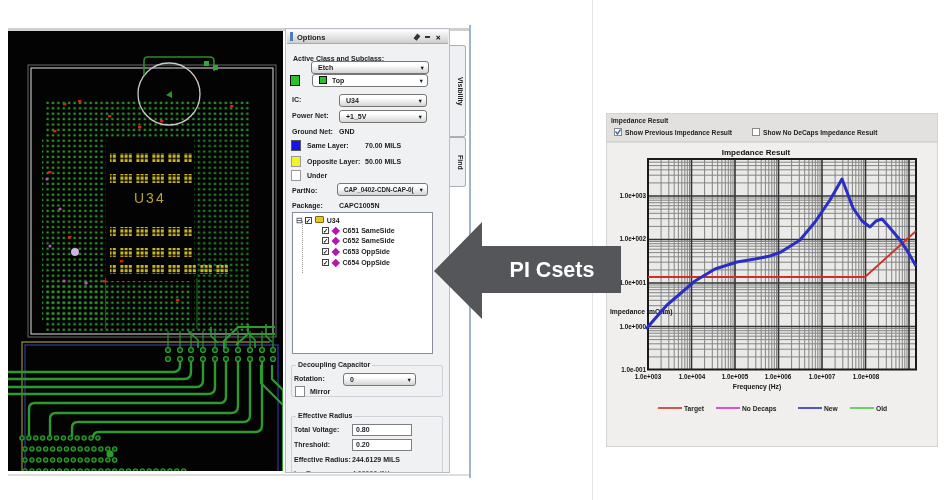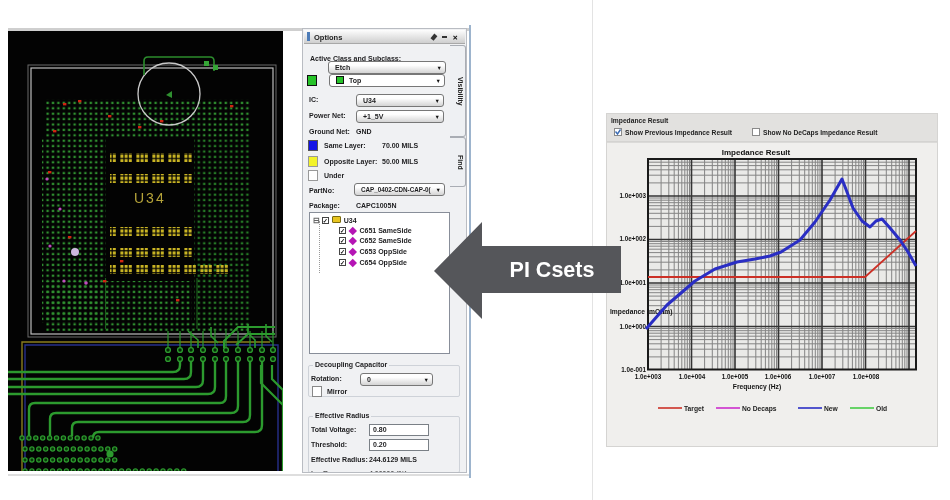--- a/index.html
+++ b/index.html
@@ -1,20 +1,20 @@
 <!DOCTYPE html>
 <html><head><meta charset="utf-8"><style>
 *{margin:0;padding:0;box-sizing:border-box}
 html,body{width:950px;height:500px;background:#fff;overflow:hidden;position:relative;
 font-family:"Liberation Sans",sans-serif}
 #seam{position:absolute;left:592px;top:0;width:1px;height:500px;background:#e3e3e3}
 #topline{position:absolute;left:8px;top:28px;width:462px;height:3px;background:#cfcfcf}
 #botline{position:absolute;left:8px;top:474px;width:462px;height:2px;background:#dedede}
 #vblue{position:absolute;left:469px;top:25px;width:2px;height:453px;background:#9db4cd}
-#opts{position:absolute;left:302px;top:28px;width:165px;height:445px;background:#f0f1f3;
+#opts{position:absolute;left:285px;top:28px;width:165px;height:445px;background:#f0f1f3;
 border:1px solid #b9bcc2;font-weight:bold;color:#1d1d1f;overflow:hidden}
 #otitle{position:absolute;left:1px;top:1px;right:1px;height:14px;
 background:linear-gradient(#fdfdfd,#cfcfcf);border-bottom:1px solid #a8a8a8;font-size:7.5px}
 .otxt{position:absolute;left:10px;top:2.5px;color:#222}
 .grip{position:absolute;left:3px;top:2px;width:3px;height:9px;background:#4d7cb8}
 .oicons{position:absolute;right:7px;top:2.5px}
 .pin{display:inline-block;width:3.5px;height:6px;background:#333;margin-right:6px;transform:rotate(40deg)}
 .mini{display:inline-block;width:5px;height:2px;background:#333;margin:0 6px 1.5px 0}
 .clo{font-size:6.5px;color:#111}
 .lbl{position:absolute;font-size:7px;line-height:7.5px;white-space:nowrap}

